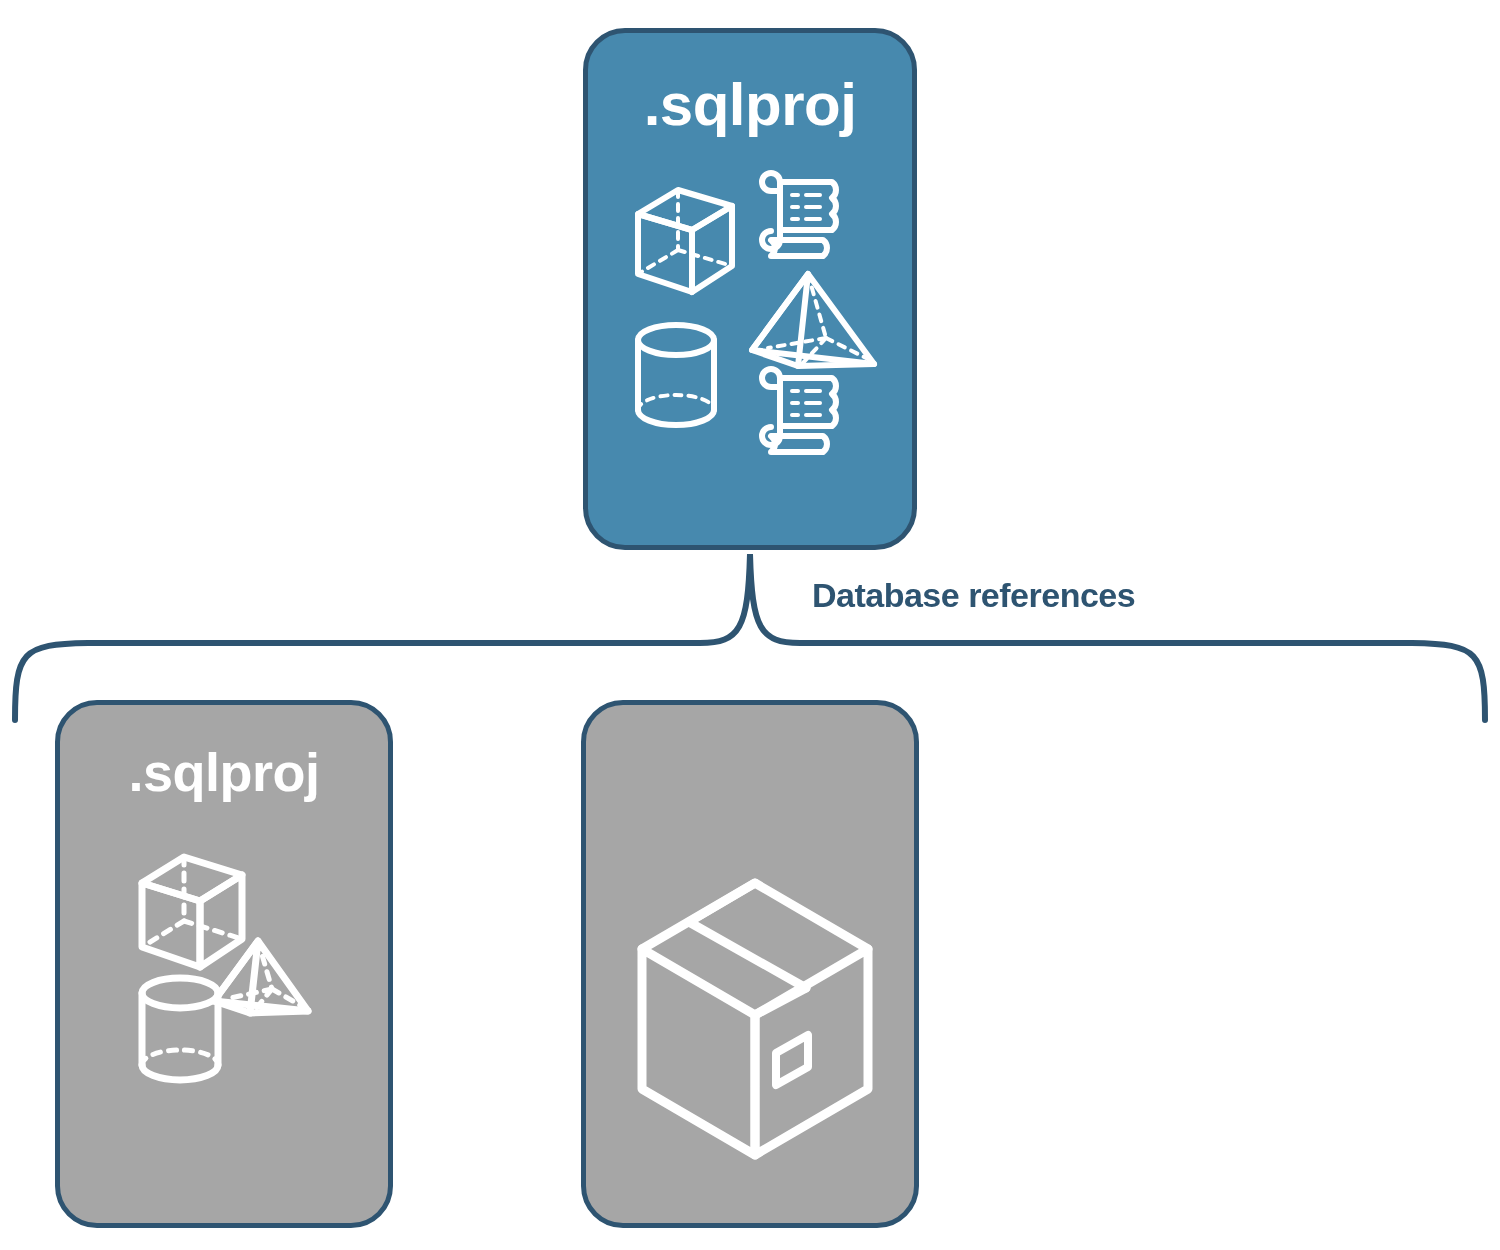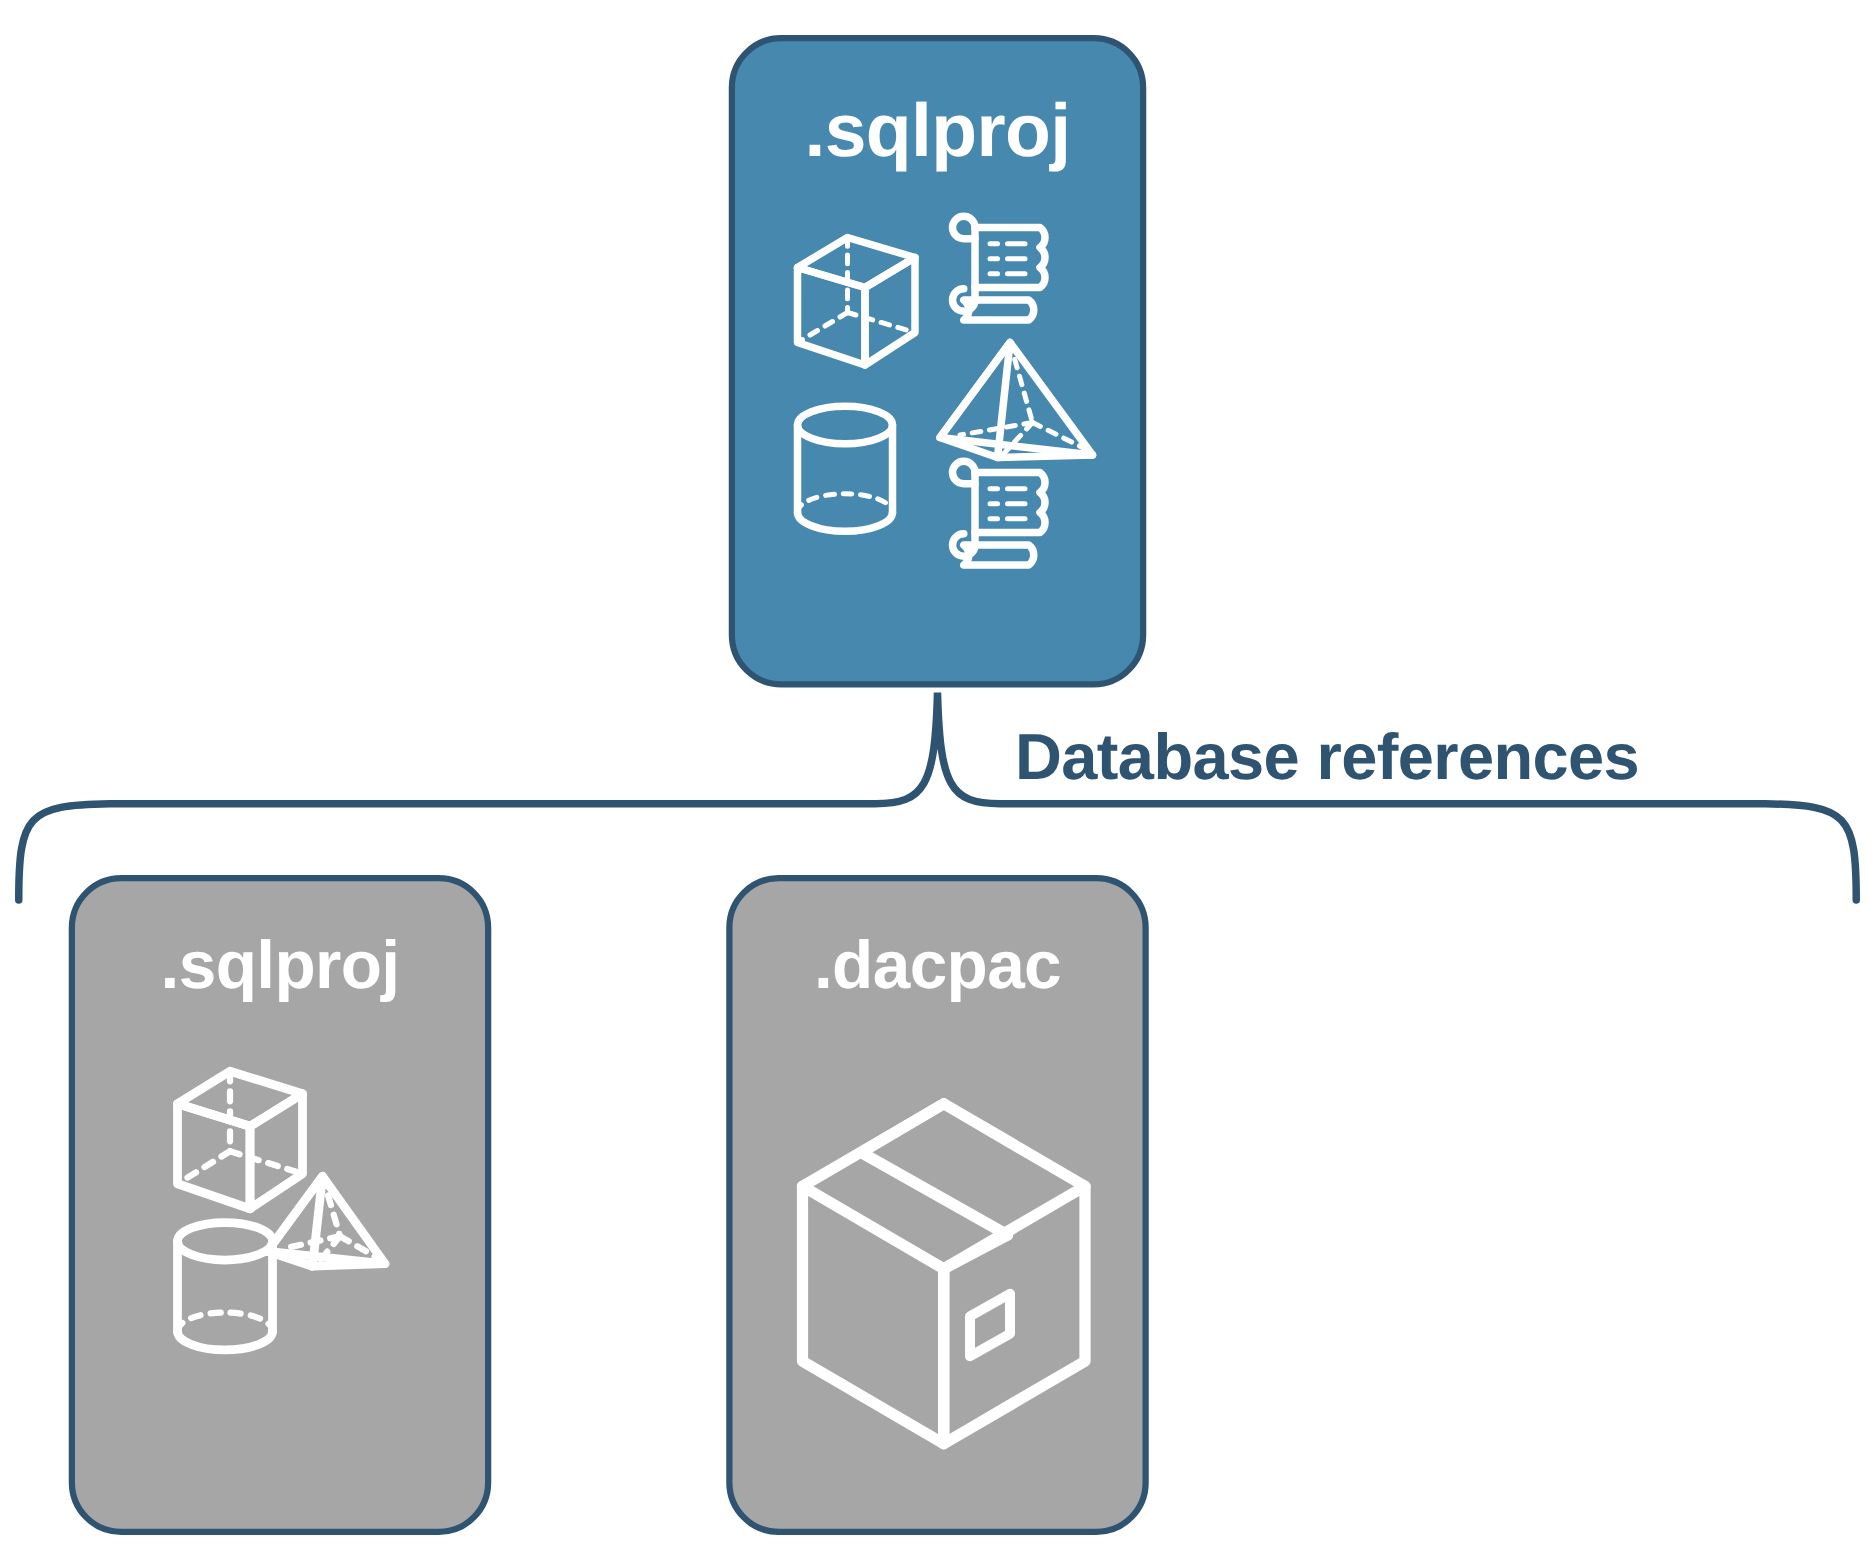--- a/index.html
+++ b/index.html
@@ -67,21 +67,21 @@
     left: 0;
     top: 548px;
     width: 1500px;
     height: 190px;
   }
 
   #brace-label {
     position: absolute;
     left: 812px;
     top: 576px;
-    font-size: 52px;
+    font-size: 34px;
     font-weight: bold;
     color: #2e5471;
     letter-spacing: -0.5px;
     white-space: nowrap;
     user-select: none;
   }
 
   svg { display: block; }
 </style>
 </head>
@@ -208,21 +208,20 @@
           <path d="M82 168 L82 240"></path>
           <path d="M158 168 L158 240"></path>
           <path d="M82 240 a38 15 0 0 0 76 0"></path>
           <path d="M82 240 a38 15 0 0 1 76 0" stroke-dasharray="8 8" stroke-width="5"></path>
         </g>
       </svg>
     </div>
   </div>
 
   <div class="card muted card-bottom" id="card-dacpac">
-    <div class="card-title">.dacpac</div>
 
     <div class="card-art">
       <svg viewBox="0 0 338 400" width="338" height="400" fill="none" stroke="#ffffff" stroke-width="9" stroke-linecap="round" stroke-linejoin="round">
         <g>
 
           <path d="M56 124 L169 190 L169 330 L56 264 Z"></path>
           <path d="M169 190 L282 124 L282 264 L169 330 Z"></path>
 
           <path d="M56 124 L169 58 L282 124"></path>
           <path d="M103 97 L220 163"></path>

